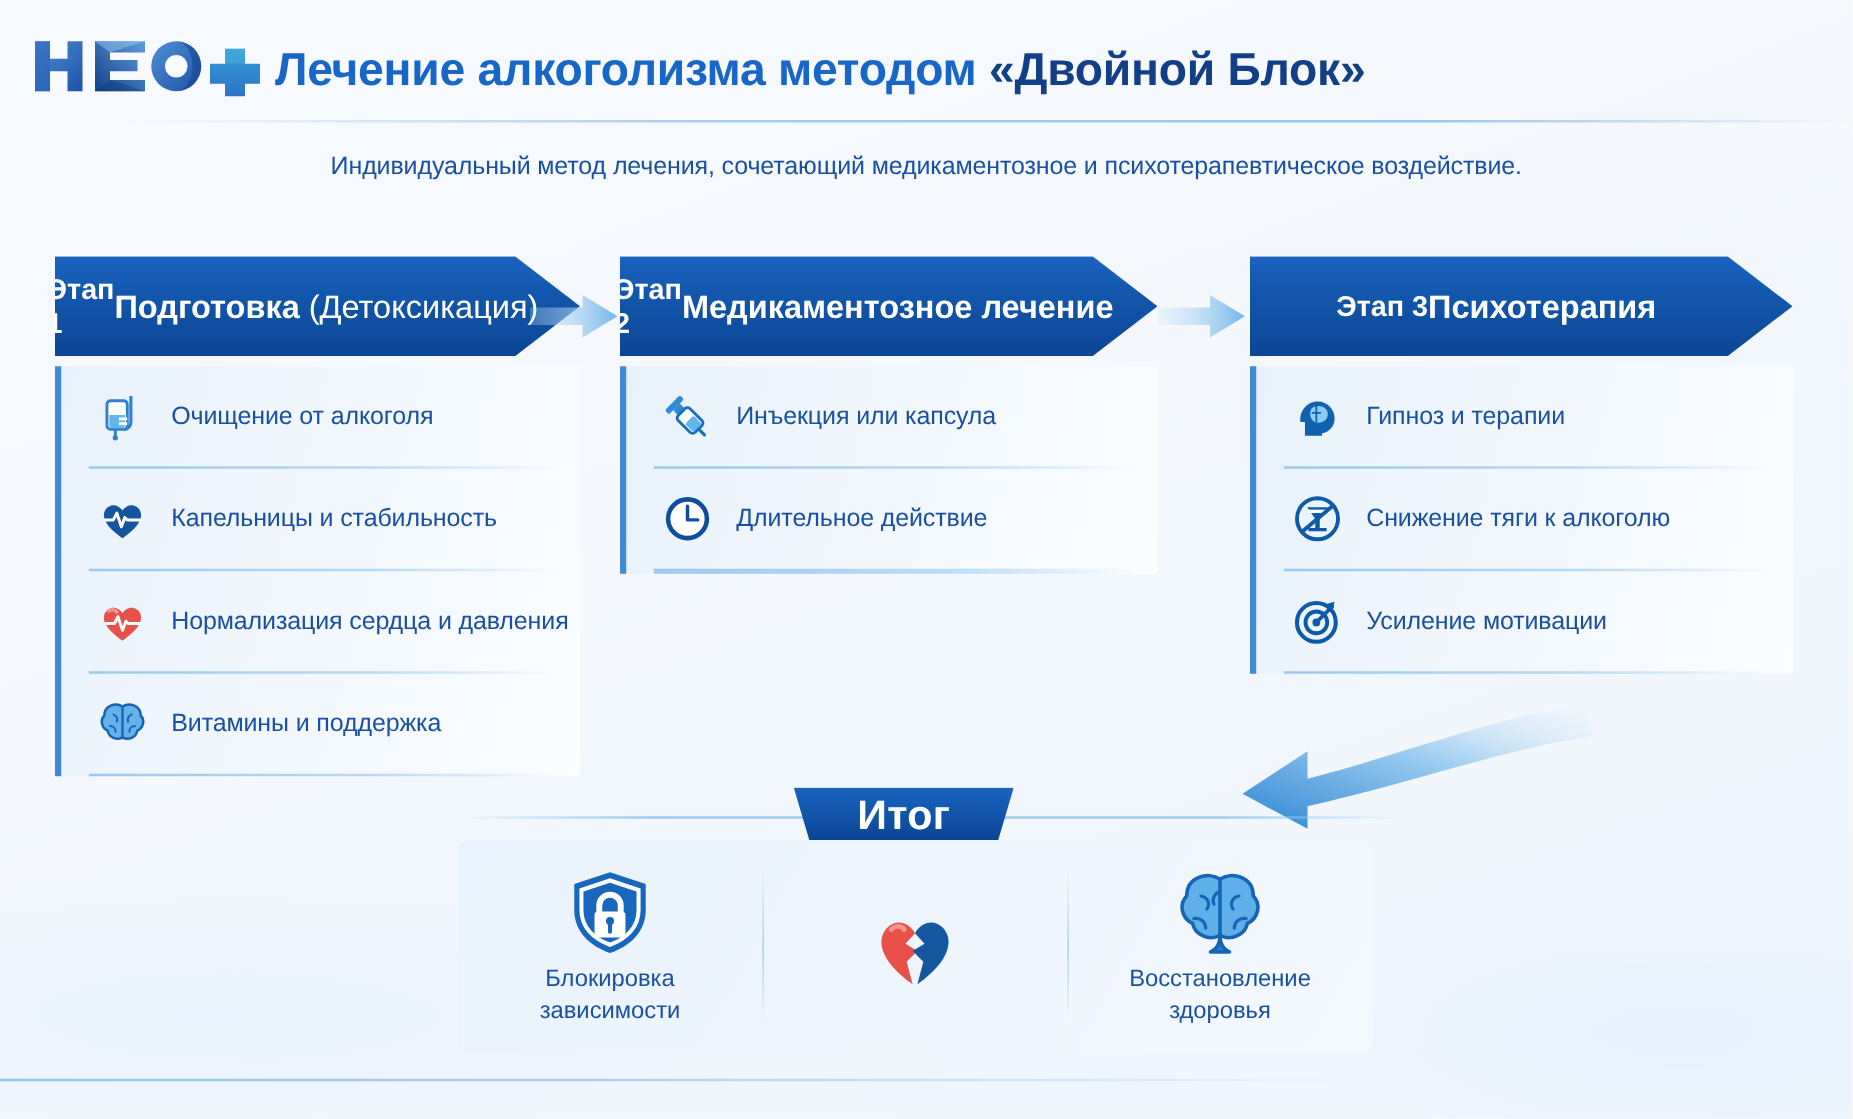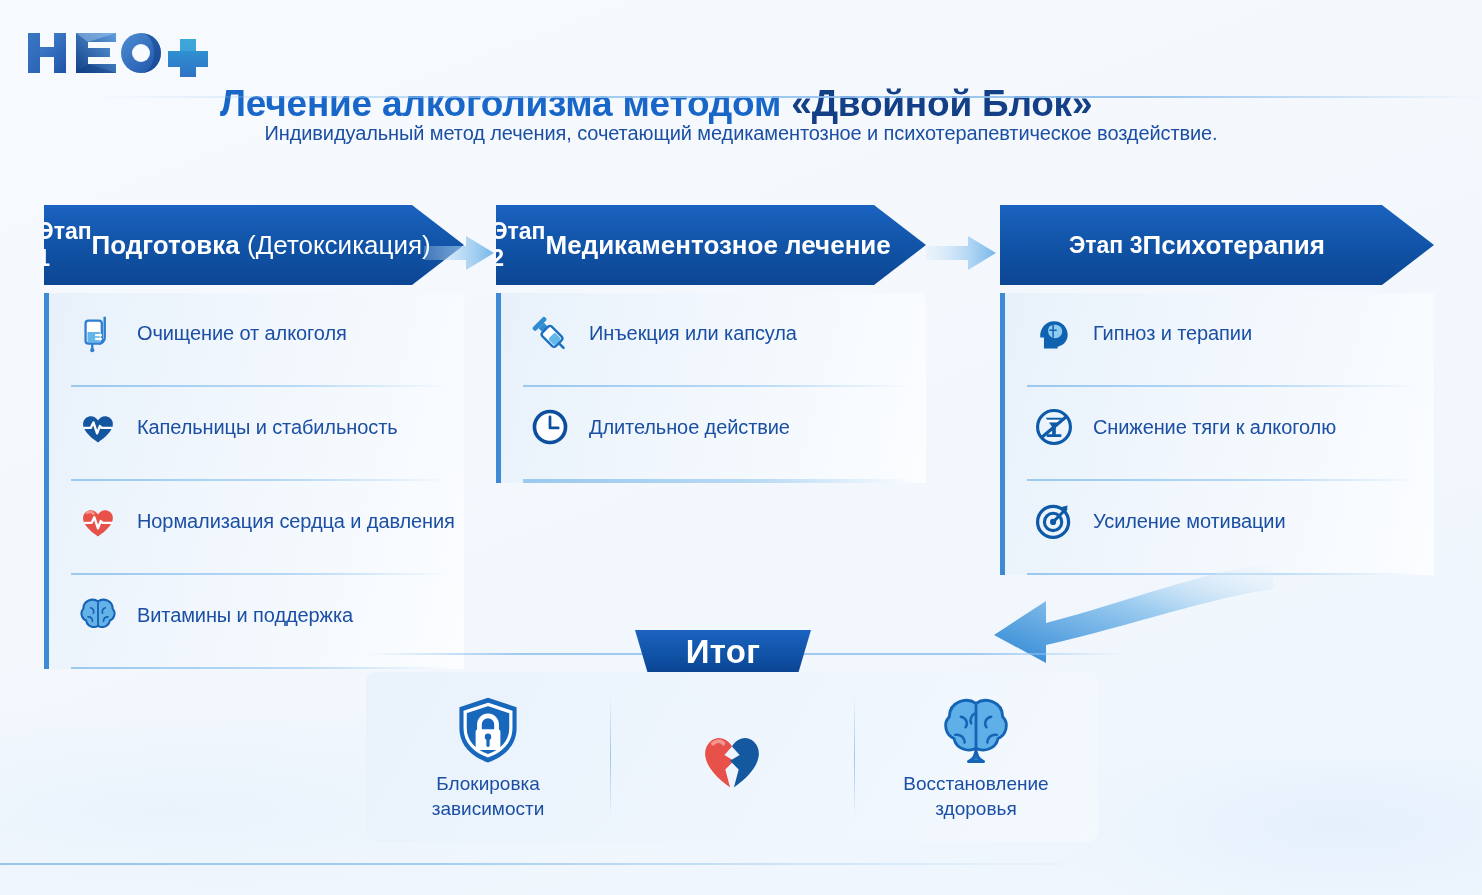--- a/index.html
+++ b/index.html
@@ -23,21 +23,21 @@
   .wash{position:absolute;pointer-events:none;}
   .wash.a{left:-40px;top:700px;width:700px;height:220px;
     background:radial-gradient(ellipse at 30% 50%,rgba(226,239,252,.55),rgba(255,255,255,0) 70%);}
   .wash.b{left:1050px;top:760px;width:480px;height:160px;
     background:radial-gradient(ellipse at 60% 40%,rgba(223,237,252,.6),rgba(255,255,255,0) 72%);}
 
   
   .header{position:absolute;left:0;top:0;width:1482px;height:97px;}
   .logo{position:absolute;left:24px;top:27px;width:186px;height:50px;}
   .title{position:absolute;left:220px;top:30px;height:52px;
-    font-size:37px;font-weight:bold;line-height:52px;white-space:nowrap;letter-spacing:-.2px;margin-top:48px;}
+    font-size:37px;font-weight:bold;line-height:52px;white-space:nowrap;letter-spacing:-.2px;}
   .t-light{color:#1766c8;}
   .t-dark{color:#123f86;}
   .subtitle{position:absolute;left:0;top:122px;width:1482px;text-align:center;
     font-size:20px;color:#1b4fa4;letter-spacing:-.1px;}
 
   
   .stage{position:absolute;top:205px;}
   .stage.s1{left:44px;width:420px;}
   .stage.s2{left:496px;width:430px;}
   .stage.s3{left:1000px;width:434px;}
@@ -52,21 +52,21 @@
   .st-n{font-size:23px;font-weight:bold;line-height:27px;}
   .st-t{font-size:26px;font-weight:bold;line-height:26px;white-space:nowrap;}
   .st-t .soft{font-weight:normal;}
 
   .st-body{position:relative;margin-top:8px;
     background:linear-gradient(105deg,#e8f1fb 0%,#f1f7fd 45%,#fbfdff 100%);
     border-left:5px solid #3f8ad6;}
   .stage.s1 .st-body{width:415px;}
   .stage.s2 .st-body{width:425px;}
   .stage.s3 .st-body{width:429px;}
-  .it{display:flex;align-items:center;gap:16px;padding:12px 18px 24px 26px;height:56px;box-sizing:content-box;}
+  .it{display:flex;align-items:center;gap:16px;padding:12px 18px 12px 26px;height:56px;box-sizing:content-box;}
   .it .ico{width:46px;height:46px;flex:0 0 46px;display:flex;align-items:center;justify-content:center;}
   .it .lbl{font-size:20px;color:#1b4fa4;letter-spacing:-.1px;white-space:nowrap;}
   .div{height:2px;margin:0 14px 0 22px;
     background:linear-gradient(90deg,rgba(150,198,238,.95) 0%,rgba(170,210,242,.8) 60%,rgba(200,226,246,0) 100%);}
 
   
   .sarrow{position:absolute;top:230px;width:72px;height:46px;}
   .sarrow.a1{left:424px;}
   .sarrow.a2{left:926px;}
 

